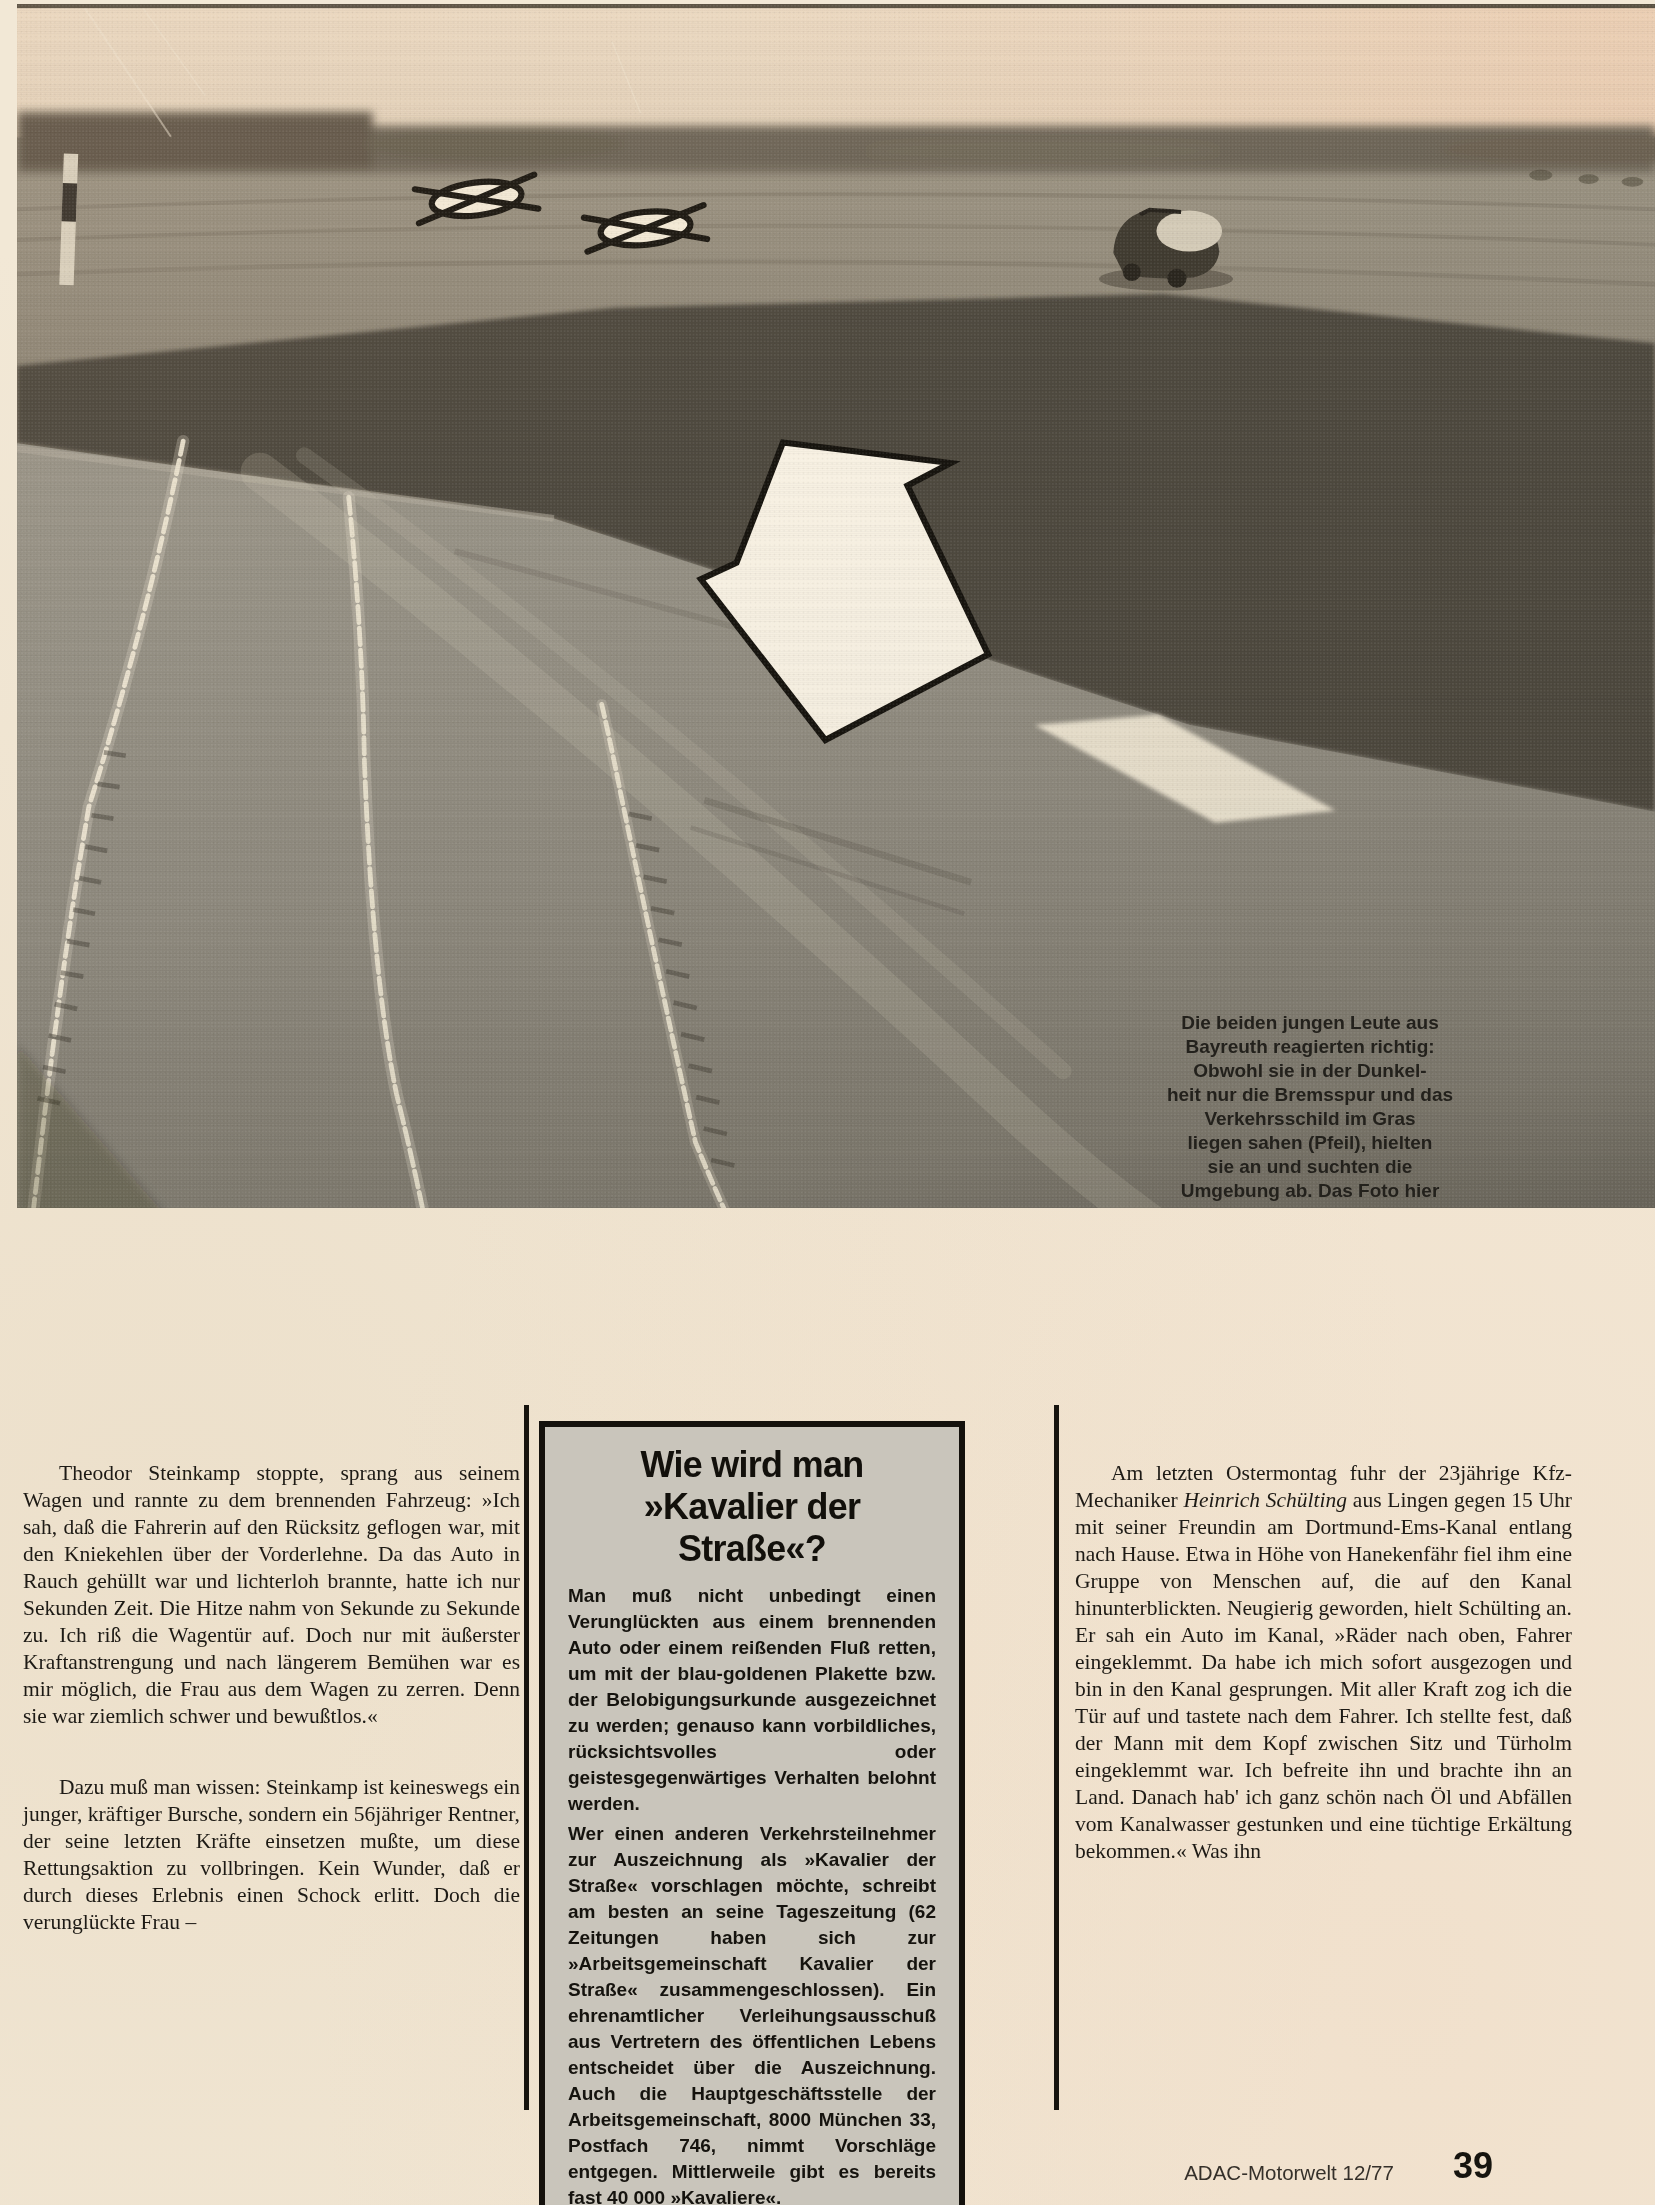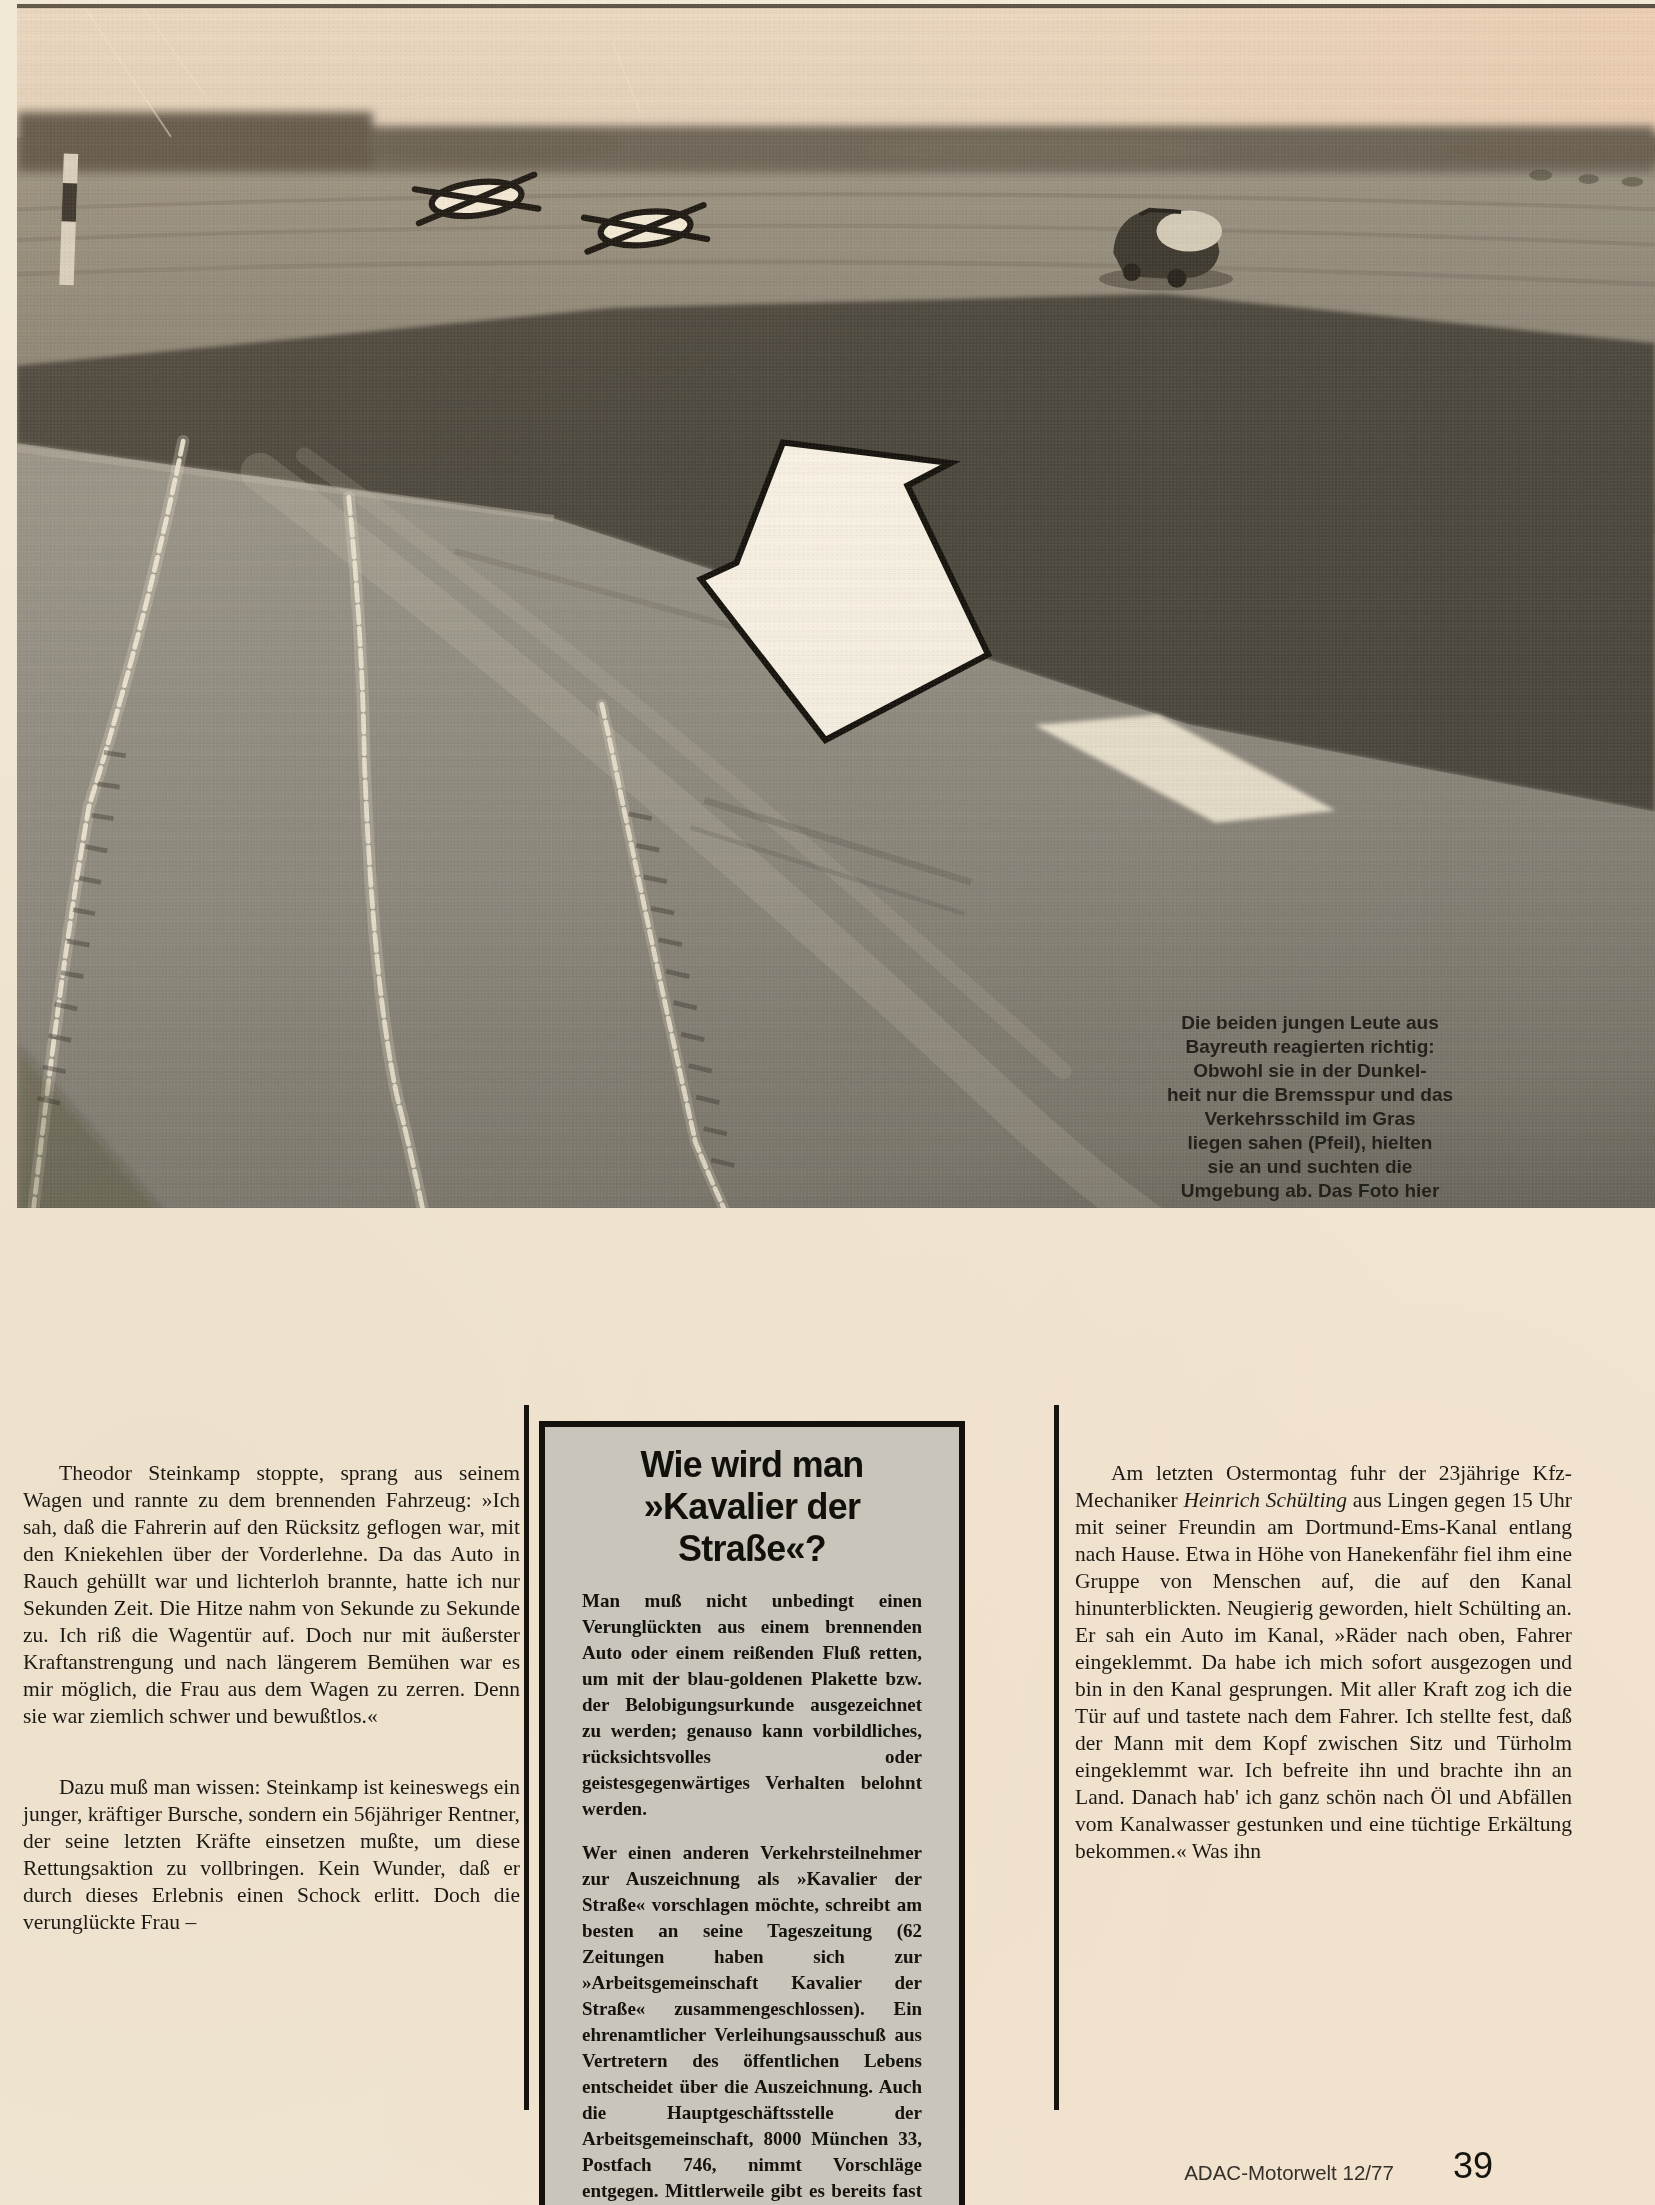--- a/index.html
+++ b/index.html
@@ -35,27 +35,27 @@
   .col-right{left:1075px;width:497px;}
   .vrule{position:absolute;top:1405px;width:4.8px;height:705px;background:var(--rule);}
   .vrule-1{left:524px;}
   .vrule-2{left:1054px;}
   
   .infobox{position:absolute;left:539px;top:1421px;width:426px;min-height:683px;box-sizing:border-box;
     border:6.8px solid #14110c;background:var(--infobox-bg);padding:11px 19px 18px;}
   .infobox h2{margin:5.5px 0 13.7px;font-family:"Liberation Sans", sans-serif;
     font-size:37px;line-height:42px;text-align:center;letter-spacing:-0.7px;
     transform:scaleX(.97);color:#12100b;}
-  .infobox p{margin:18px;font-family:Liberation Serif, serif;font-weight:bold;
+  .infobox p{margin:4px;font-family:Liberation Sans, sans-serif;font-weight:bold;
     font-size:19px;line-height:26px;text-align:justify;color:#15130e;}
   
   .footer-pub{position:absolute;left:1149px;top:2161px;width:280px;text-align:center;
     font-family:"Liberation Sans", sans-serif;font-size:20.5px;color:#35302a;}
   .footer-num{position:absolute;left:1453px;top:2145px;
-    font-family:"Liberation Sans", sans-serif;font-weight:normal;font-size:36px;color:#16140f;}
+    font-family:"Liberation Sans", sans-serif;font-weight:bold;font-size:36px;color:#16140f;}
 </style>
 </head>
 <body>
 
 <div class="page">
 
   <div class="photo">
     <svg viewBox="0 0 2395 2016" width="1638" height="1379" preserveAspectRatio="none">
       <defs>
         <linearGradient id="sky" x1="0" y1="0" x2="0" y2="1">

